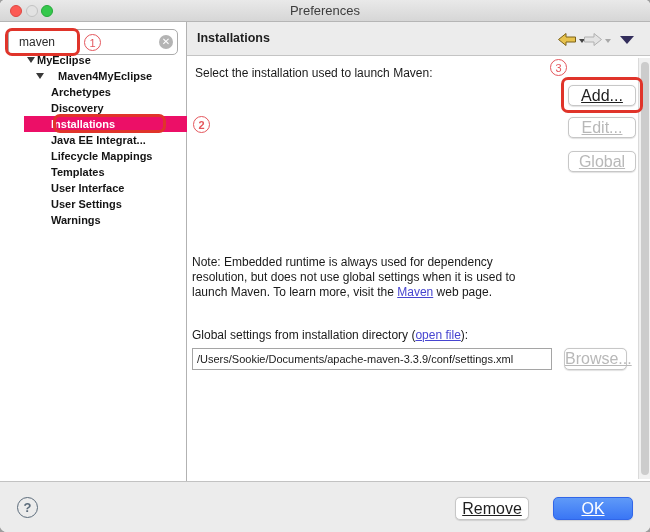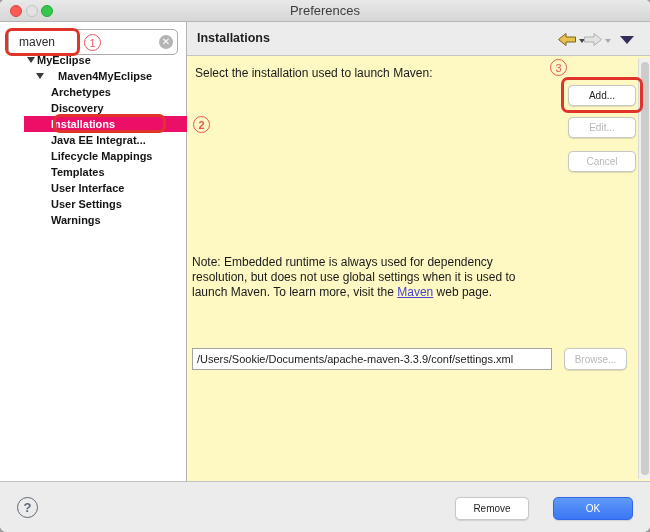--- a/index.html
+++ b/index.html
@@ -44,42 +44,42 @@
   
   .rp-header { position:relative; height:34px; background:#ececec; border-bottom:1px solid #c4c4c4; flex:none; }
   .rp-header .ptitle { position:absolute; left:10px; top:9px; font-size:12.5px; font-weight:bold; color:#1f1f1f; }
   .navicons { position:absolute; right:8px; top:0; height:34px; }
   .nav-arrow { position:absolute; top:11px; }
   .caret { position:absolute; top:17px; width:0; height:0; border-left:3.5px solid transparent; border-right:3.5px solid transparent; border-top:4.5px solid #444; }
   .caret.dis { border-top-color:#a8a8a8; }
   .menu-tri { position:absolute; top:14px; width:0; height:0; border-left:7px solid transparent; border-right:7px solid transparent; border-top:8px solid #322d5b; }
 
   
-  .rp-content { position:relative; flex:1; background:#fef9c3; font-size:12px; color:#1a1a1a;padding-left:8px; }
+  .rp-content { position:relative; flex:1; background:#ffffff; font-size:12px; color:#1a1a1a;padding-left:8px; }
   .select-label { position:absolute; left:8px; top:10px; }
 
   .listbox { position:absolute; left:5px; top:26px; width:358px; height:168px; background:#fff; border:1px solid #b9b9b9; overflow:hidden; }
   .list-item { display:flex; align-items:center; height:16px; margin:3px 0 0 5px; font-size:11px; white-space:nowrap; overflow:hidden; }
   .list-item .txt { overflow:hidden; white-space:nowrap; }
   .list-item.dim .txt { color:#9b9b9b; }
   .cb { flex:none; width:13px; height:13px; border-radius:3px; margin-right:6px; position:relative; }
   .cb.on { background:linear-gradient(#4f91f8,#2f6ef2); border:1px solid #2a62e0; }
   .cb.on::after { content:"✓"; position:absolute; left:2.5px; top:0.5px; color:#fff; font-size:9.5px; font-weight:bold; }
   .cb.off { background:#fff; border:1px solid #bdbdbd; }
   .hscroll { position:absolute; left:3px; bottom:3px; width:348px; height:8px; border-radius:4px; background:#b7b7b7; }
 
   .note { position:absolute; left:5px; top:199px; width:378px; line-height:15px; }
   a.link { color:#4745d0; text-decoration:underline; cursor:pointer; }
 
   .global-label { position:absolute; left:5px; top:272px; }
   .path-input { position:absolute; left:5px; top:292px; width:360px; height:22px; background:#fff;
     border:1px solid #a5a5a5; font-size:11px; color:#1a1a1a; padding:0 4px; font-family:"Liberation Sans","DejaVu Sans",sans-serif; }
 
-  .btn { background:#fff; border:1px solid #c7c7c7; border-radius:5px; font-size:10px; color:#1f1f1f;
-    box-shadow:0 0.5px 1px rgba(0,0,0,0.12); text-align:center; font-family:"Liberation Sans","DejaVu Sans",sans-serif; cursor:pointer; }
+  .btn { background:#fff; border:1px solid #c7c7c7; border-radius:5px; font-size:16px; color:#1f1f1f;
+    box-shadow:0 0.5px 1px rgba(0,0,0,0.12); text-align:center; font-family:"Liberation Sans","DejaVu Sans",sans-serif; cursor:pointer;text-decoration:underline; }
   .btn.disabled { color:#b8b8b8; cursor:default; }
   .side-btn { position:absolute; left:381px; width:68px; height:21px; }
   .btn-add { top:29px; } .btn-edit { top:61px; } .btn-remove { top:95px; }
   .btn-browse { position:absolute; left:377px; top:292px; width:63px; height:22px; }
 
   
   .vscroll { position:absolute; right:0; top:2px; bottom:2px; width:12px; background:#f0f0f0; border-left:1px solid #dadada; }
   .vscroll .thumb { position:absolute; left:1.5px; right:1.5px; top:4px; bottom:4px; border-radius:5px; background:#cccccc; }
 
   
@@ -171,28 +171,29 @@
       <div class="rp-content">
 
         <div class="select-label">Select the installation used to launch Maven:</div>
 
 
         <div class="ann-num" style="left:363px; top:3px;">3</div>
         <div class="ann-rect" style="left:374px; top:21px; width:82px; height:36px;"></div>
 
         <button class="btn side-btn btn-add">Add...</button>
         <button class="btn side-btn btn-edit disabled">Edit...</button>
-        <button class="btn side-btn btn-remove disabled">Cancel</button>
+        <button class="btn side-btn btn-remove disabled">Global</button>
 
         <div class="note">
           <div>Note: Embedded runtime is always used for dependency</div>
           <div>resolution, but does not use global settings when it is used to</div>
           <div><span>launch Maven. To learn more, visit the </span><a class="link">Maven</a><span> web page.</span></div>
         </div>
 
+        <div class="global-label"><span>Global settings from installation directory (</span><a class="link">open file</a><span>):</span></div>
 
         <input class="path-input" type="text" value="/Users/Sookie/Documents/apache-maven-3.3.9/conf/settings.xml" style="">
         <button class="btn btn-browse disabled">Browse...</button>
 
         <div class="vscroll">
           <div class="thumb"></div>
         </div>
       </div>
     </div>
   </div>

